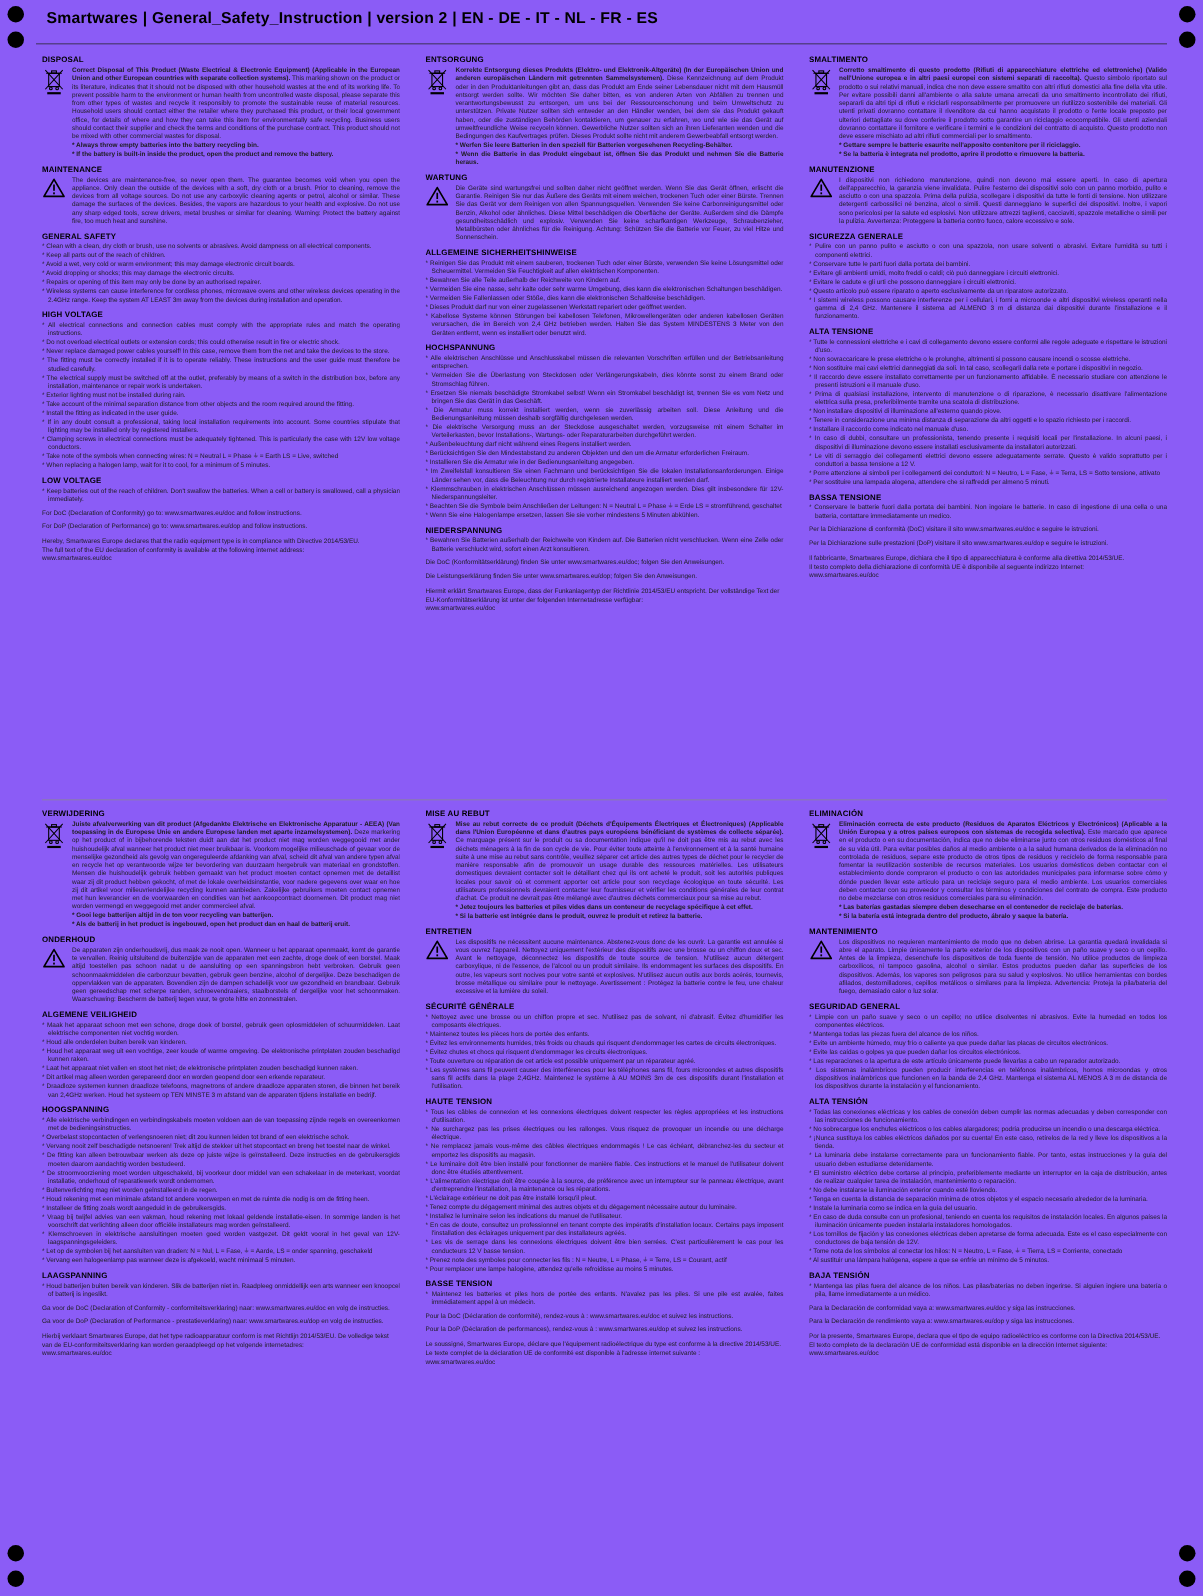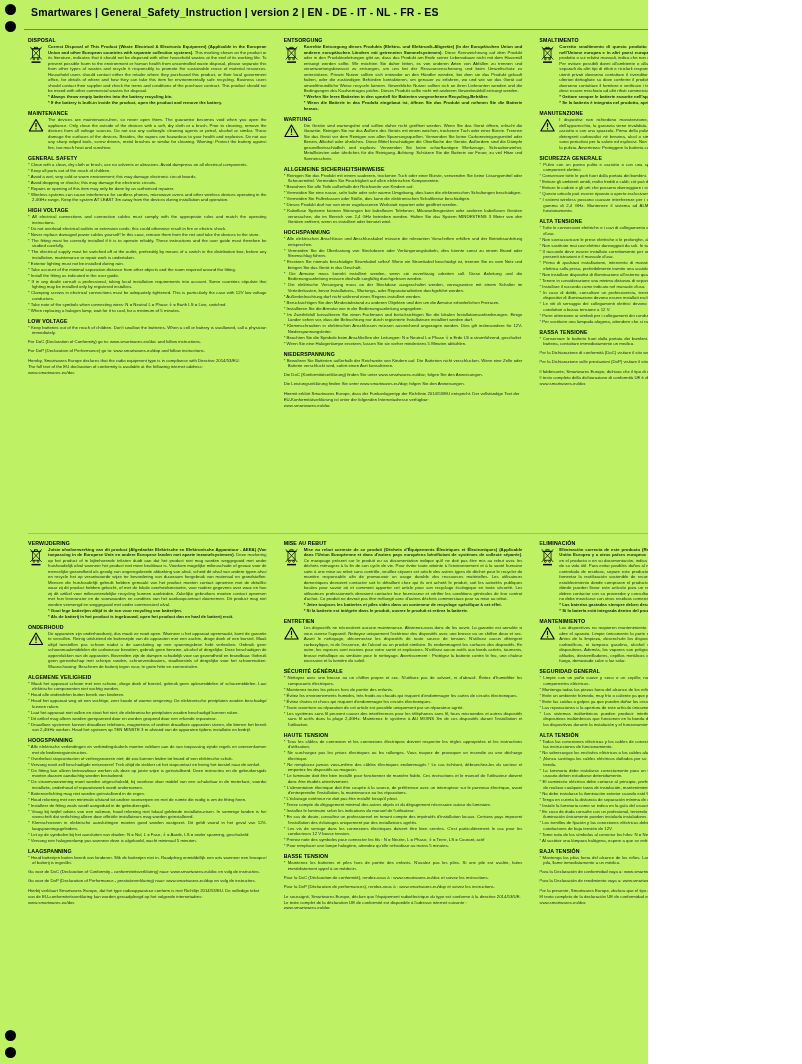--- a/index.html
+++ b/index.html
@@ -1,17 +1,17 @@
 <!DOCTYPE html>
 <html><head>
 <meta charset="utf-8">
 <style>
   html,body{margin:0;padding:0;}
   body{width:802px;height:1064px;overflow:hidden;background:#ffffff;}
-  .page{position:relative;width:648px;height:1064px;overflow:hidden;background:#bef264;}
+  .page{position:relative;width:802px;height:1064px;overflow:hidden;background:#8b5cf6;}
   .scale-wrap{position:relative;width:1604px;height:2128px;transform:scale(0.5);transform-origin:0 0;
     font-family:"Liberation Sans",sans-serif;color:#1a1a1a;}
   .corner-mark{position:absolute;width:22px;height:22px;border-radius:50%;background:#000;}
   .header-title{position:absolute;left:62px;top:12px;font-size:21px;font-weight:bold;color:#000;letter-spacing:.3px;}
   .header-rule{position:absolute;left:48px;right:48px;top:58px;border-top:1.6px solid #222;}
   .content{position:absolute;left:56px;right:48px;top:72px;}
   .lang-row{display:grid;grid-template-columns:1fr 1fr 1fr;column-gap:34px;overflow:hidden;}
   .row-top{height:988px;}
   .row-bottom{height:964px;}
   .mid-rule{border:none;border-top:1.5px solid #8a8a8a;margin:6px 0 10px;}

